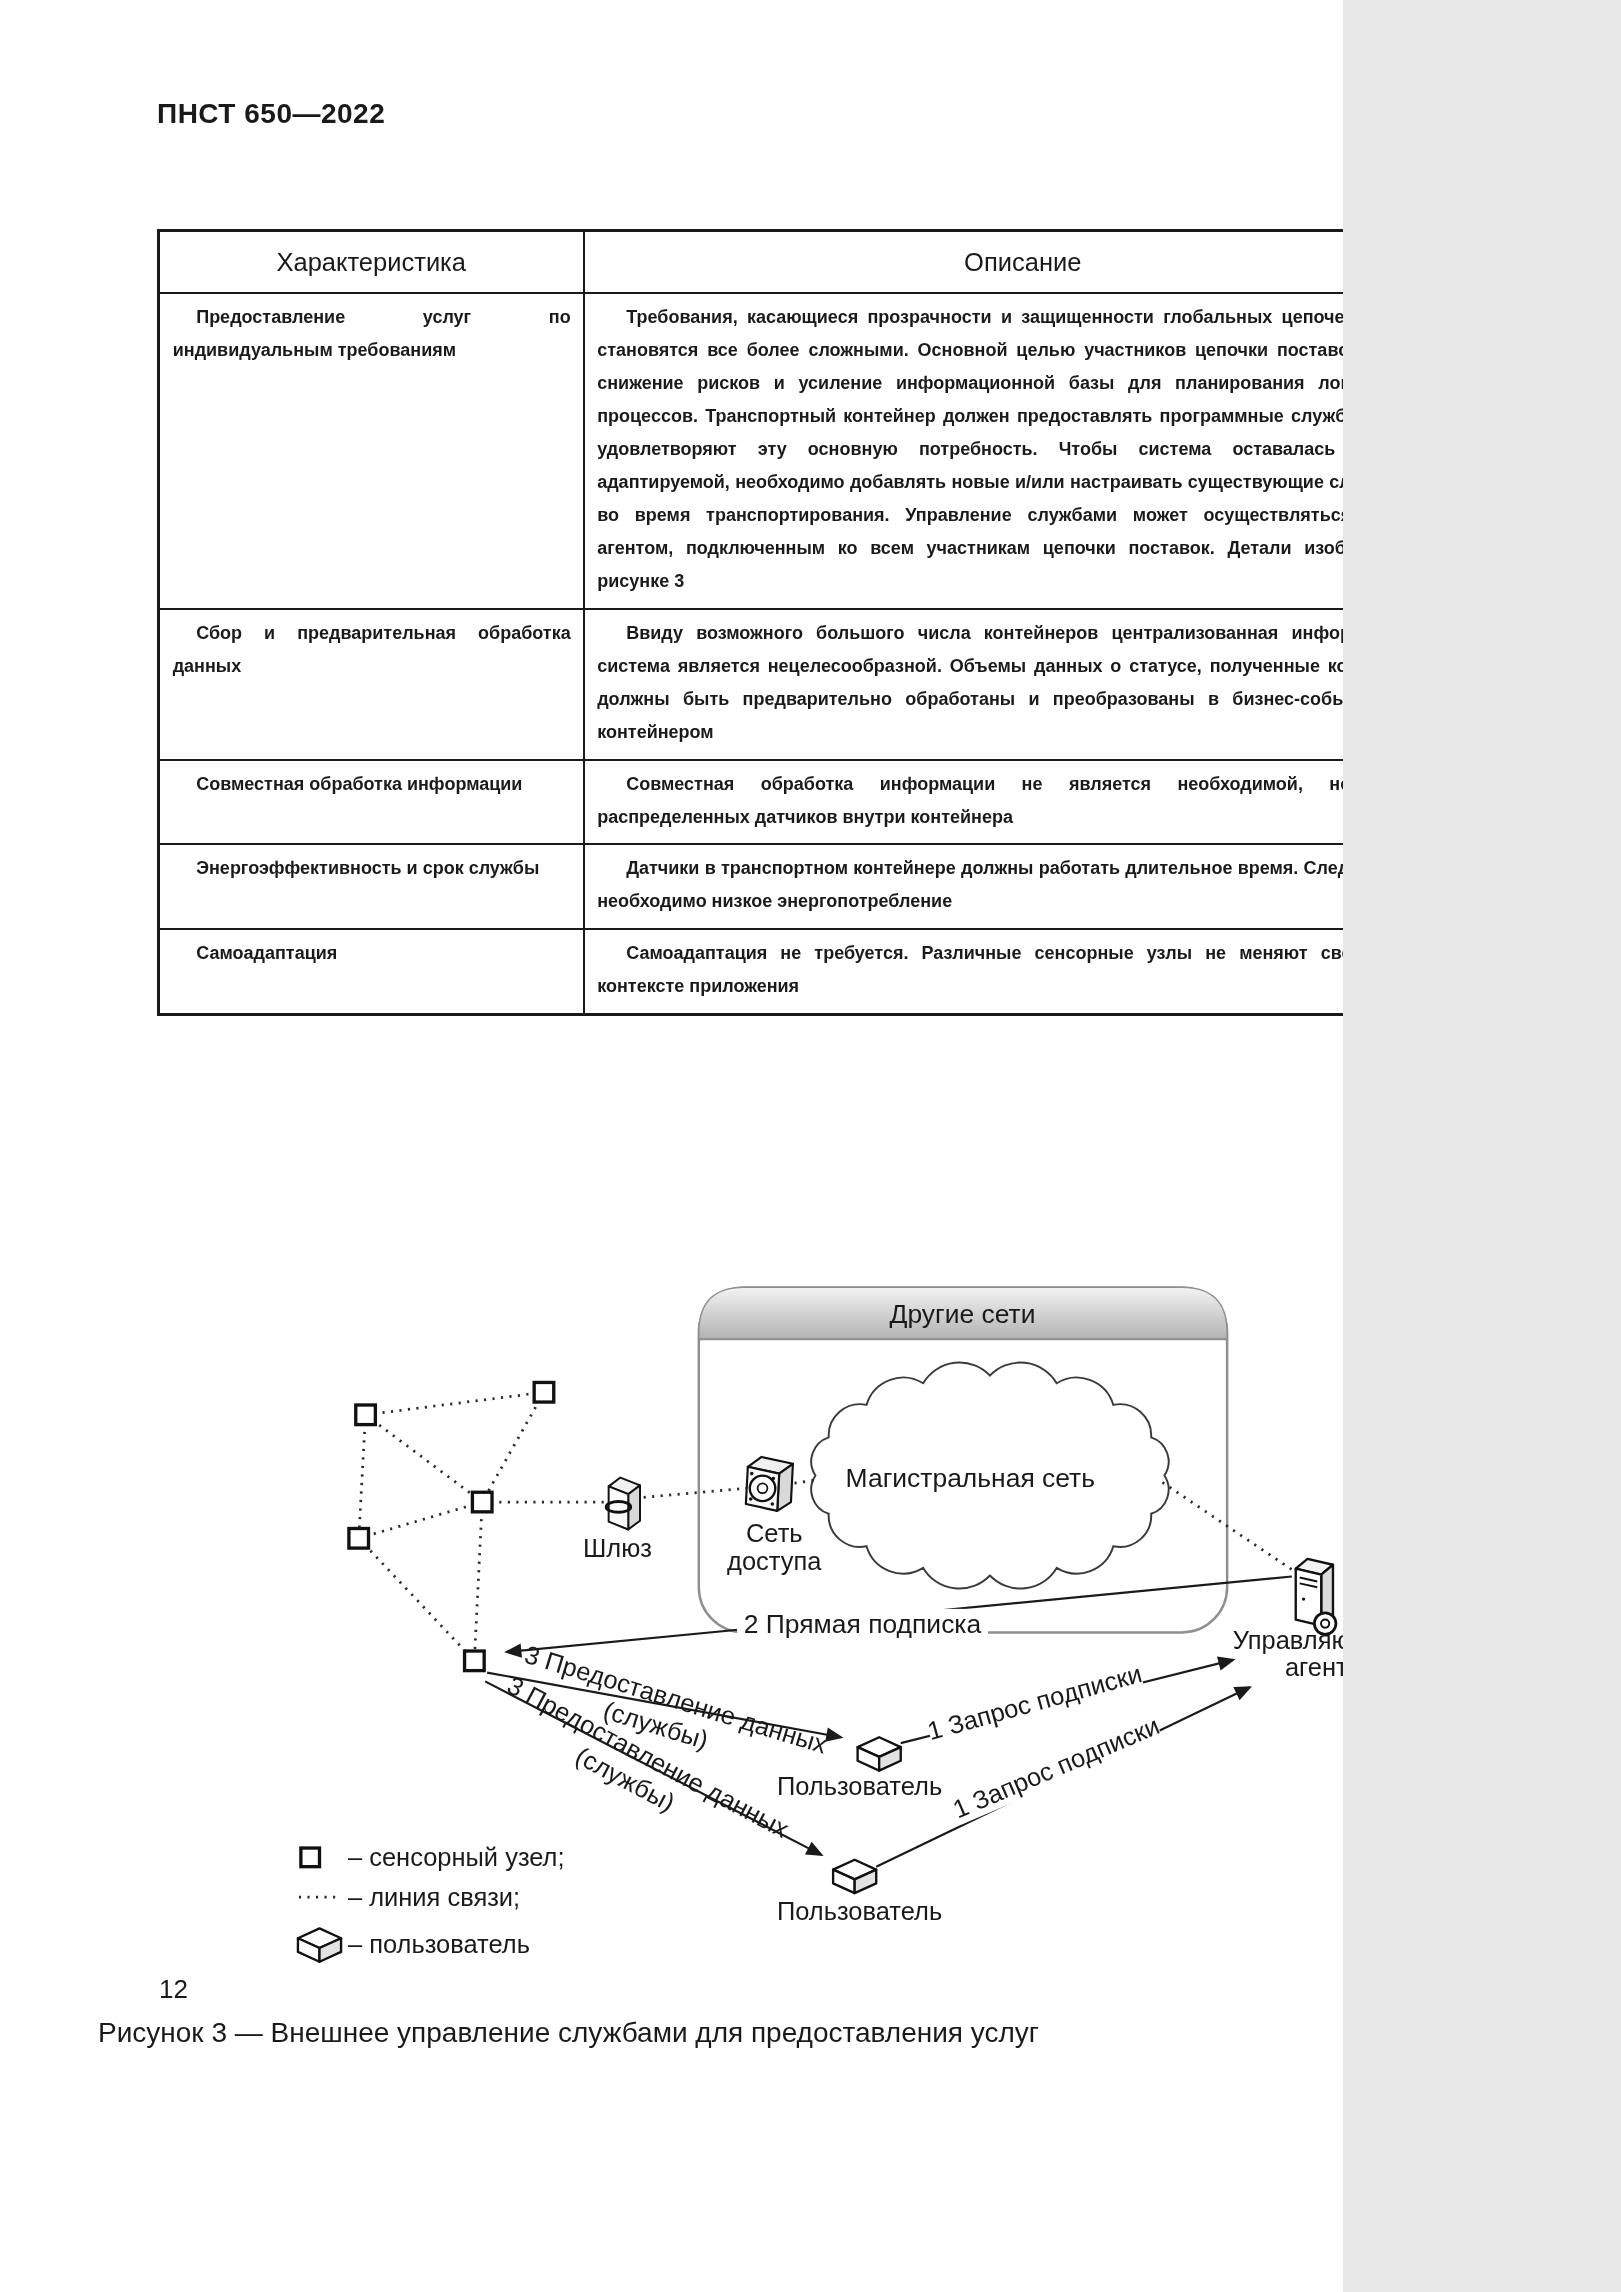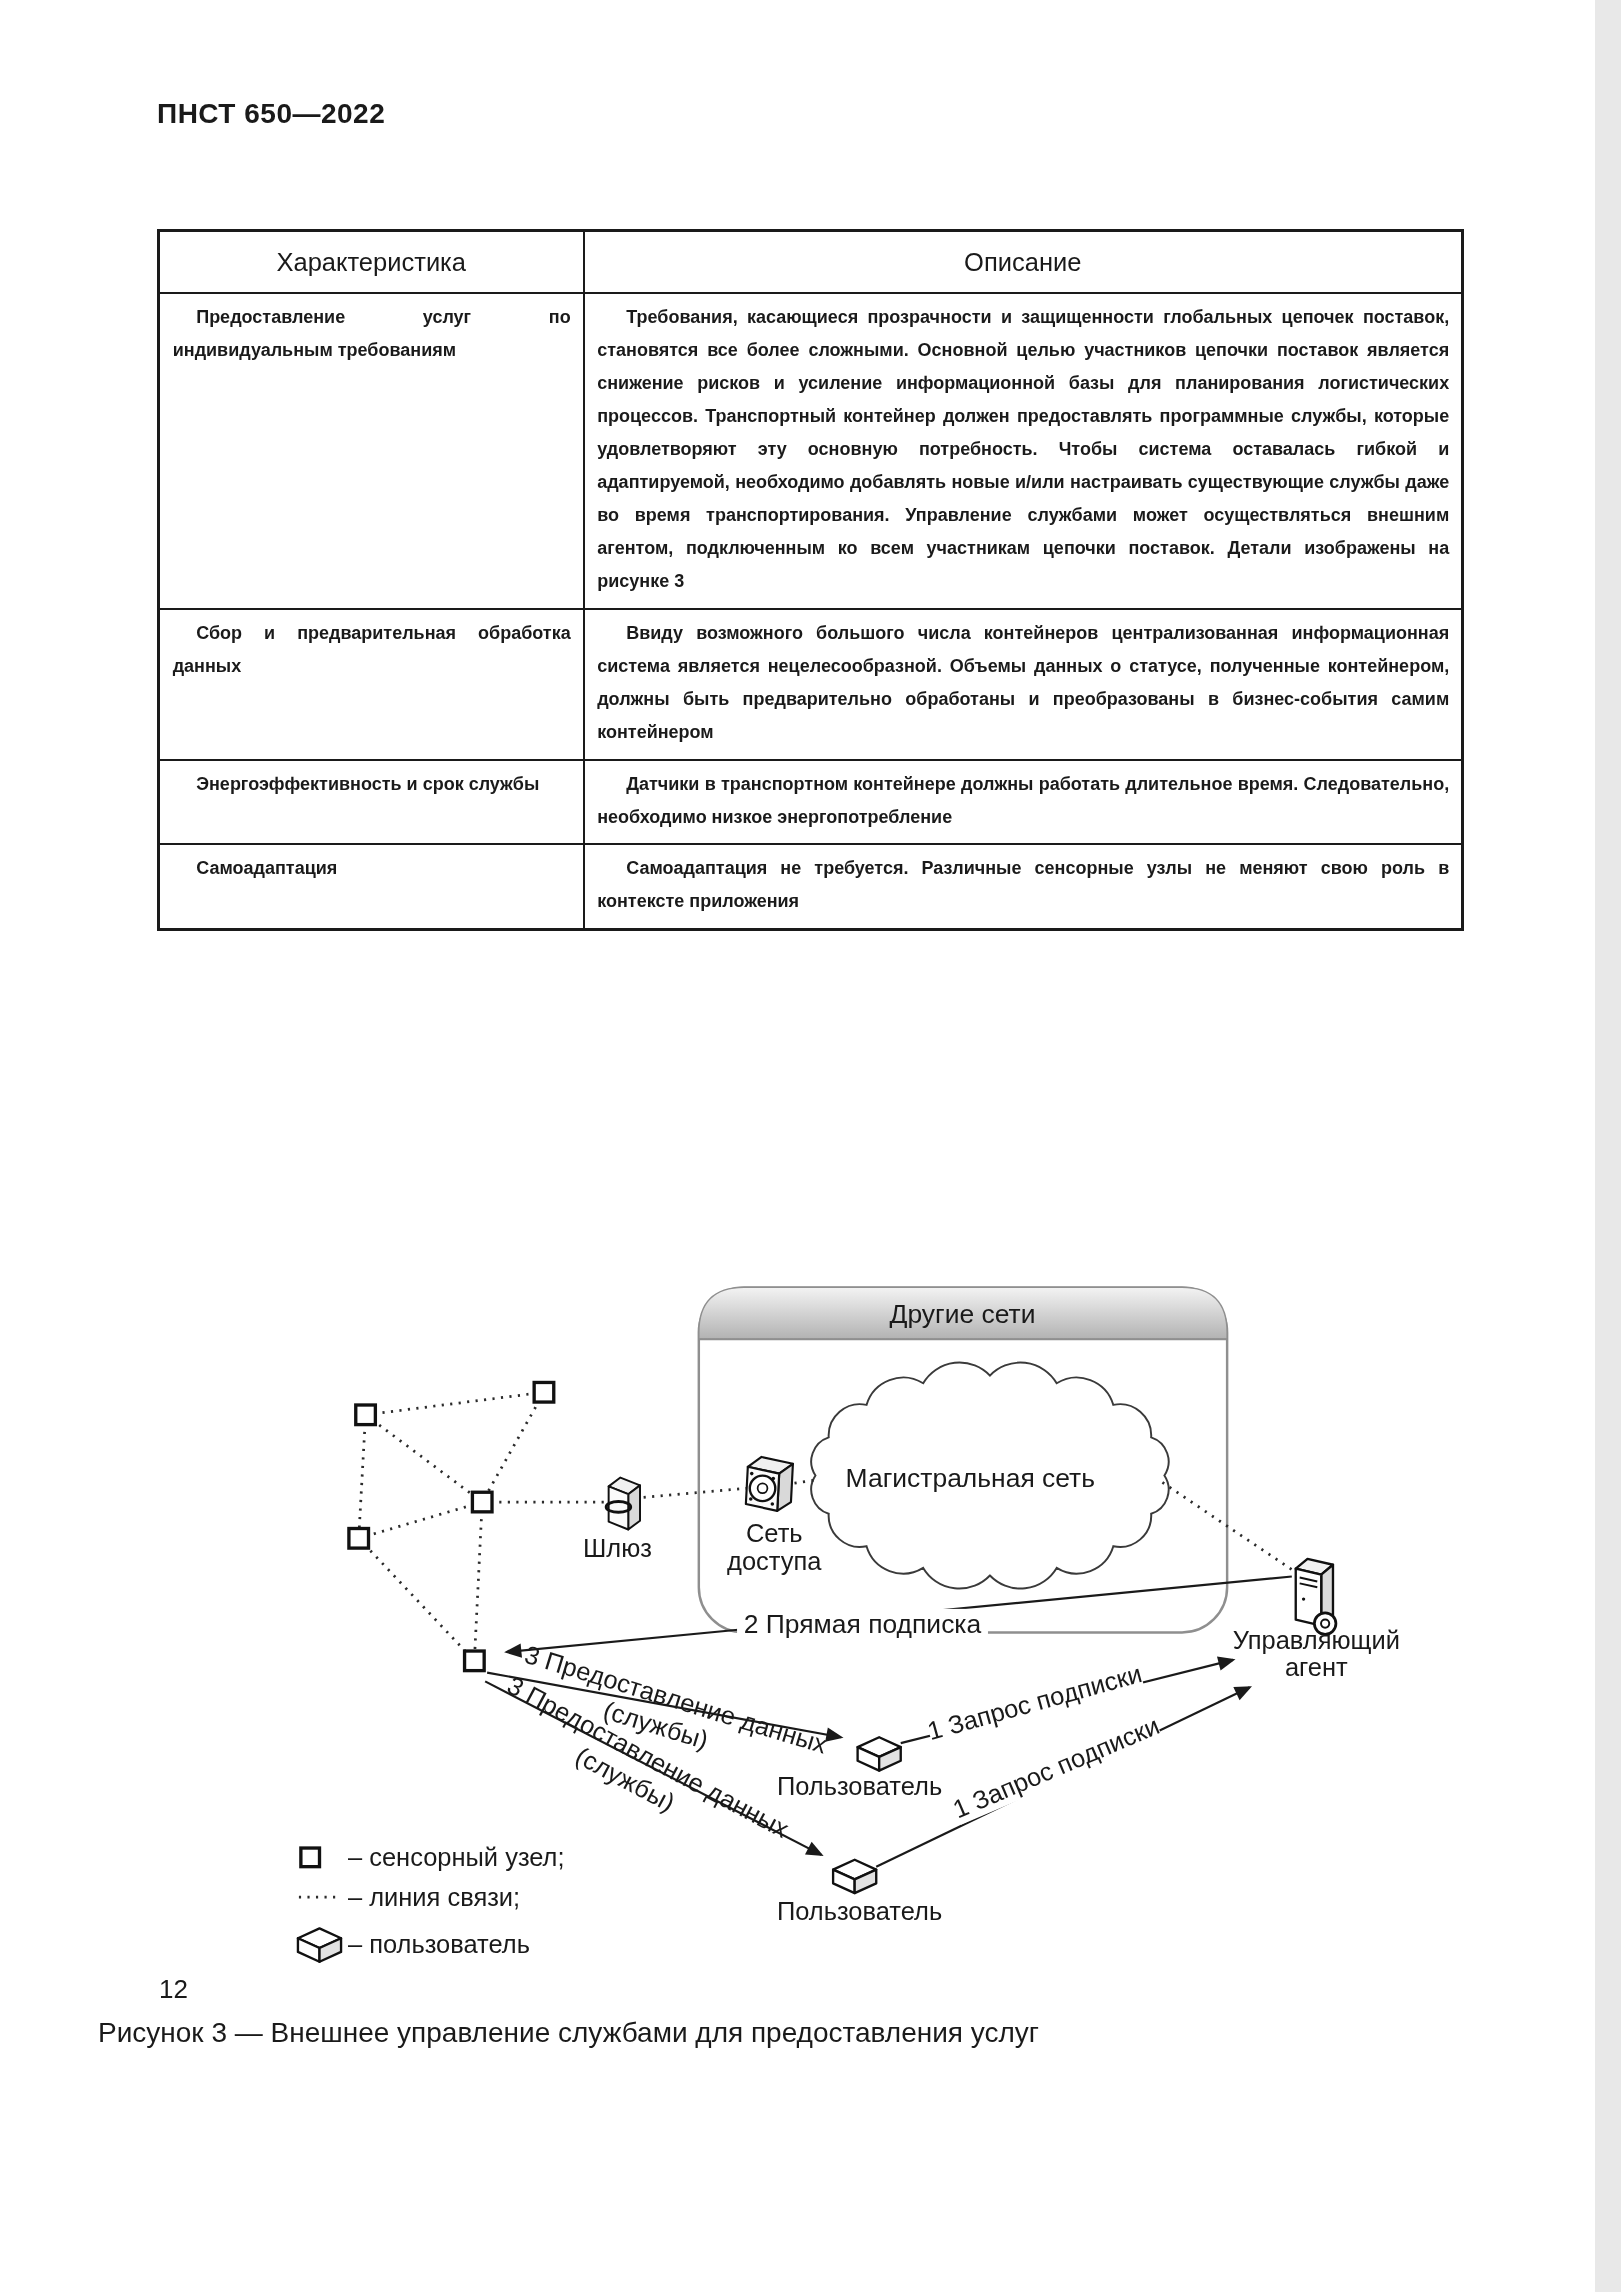--- a/index.html
+++ b/index.html
@@ -1,17 +1,17 @@
 <!DOCTYPE html>
 <html lang="ru"><head>
 <meta charset="utf-8">
 <style>
   html,body{margin:0;padding:0;background:#e8e8e8;}
   .page{
-    position:relative;width:1595px;height:2293px;background:#ffffff;
+    position:relative;width:1343px;height:2293px;background:#ffffff;
     font-family:"Liberation Sans",sans-serif;color:#1a1a1a;overflow:hidden;
   }
   .doc-header{
     position:absolute;left:157px;top:98px;font-size:28px;font-weight:bold;letter-spacing:0.5px;
   }
   .table-wrap{position:absolute;left:157px;top:229px;width:1307px;}
   .table-title{font-size:25.5px;margin:0 0 12.7px 2px;}
   .table-title .tlabel{letter-spacing:3.9px;}
   table.gost{
     border-collapse:collapse;width:100%;
@@ -59,20 +59,24 @@
         </tr>
       </thead>
       <tbody>
         <tr>
           <td class="c1">Предоставление услуг по индивидуальным требованиям</td>
           <td class="c2">Требования, касающиеся прозрачности и защищенности глобальных цепочек поставок, становятся все более сложными. Основной целью участников цепочки поставок является снижение рисков и усиление информационной базы для планирования логистических процессов. Транспортный контейнер должен предоставлять программные службы, которые удовлетворяют эту основную потребность. Чтобы система оставалась гибкой и адаптируемой, необходимо добавлять новые и/или настраивать существующие службы даже во время транспортирования. Управление службами может осуществляться внешним агентом, подключенным ко всем участникам цепочки поставок. Детали изображены на рисунке 3</td>
         </tr>
         <tr class="brow">
           <td class="c1">Сбор и предварительная обработка данных</td>
           <td class="c2">Ввиду возможного большого числа контейнеров централизованная информационная система является нецелесообразной. Объемы данных о статусе, полученные контейнером, должны быть предварительно обработаны и преобразованы в бизнес-события самим контейнером</td>
+        </tr>
+        <tr class="brow">
+          <td class="c1">Совместная обработка информации</td>
+          <td class="c2">Совместная обработка информации не является необходимой, нет набора распределенных датчиков внутри контейнера</td>
         </tr>
         <tr class="brow">
           <td class="c1">Энергоэффективность и срок службы</td>
           <td class="c2">Датчики в транспортном контейнере должны работать длительное время. Следовательно, необходимо низкое энергопотребление</td>
         </tr>
         <tr class="brow">
           <td class="c1">Самоадаптация</td>
           <td class="c2">Самоадаптация не требуется. Различные сенсорные узлы не меняют свою роль в контексте приложения</td>
         </tr>
       </tbody>

